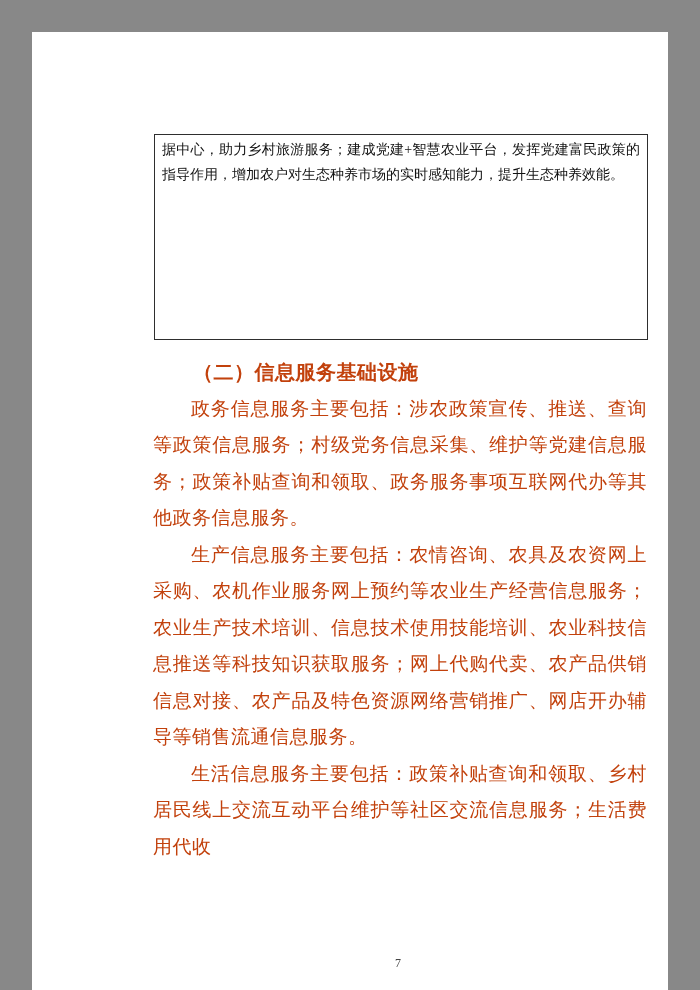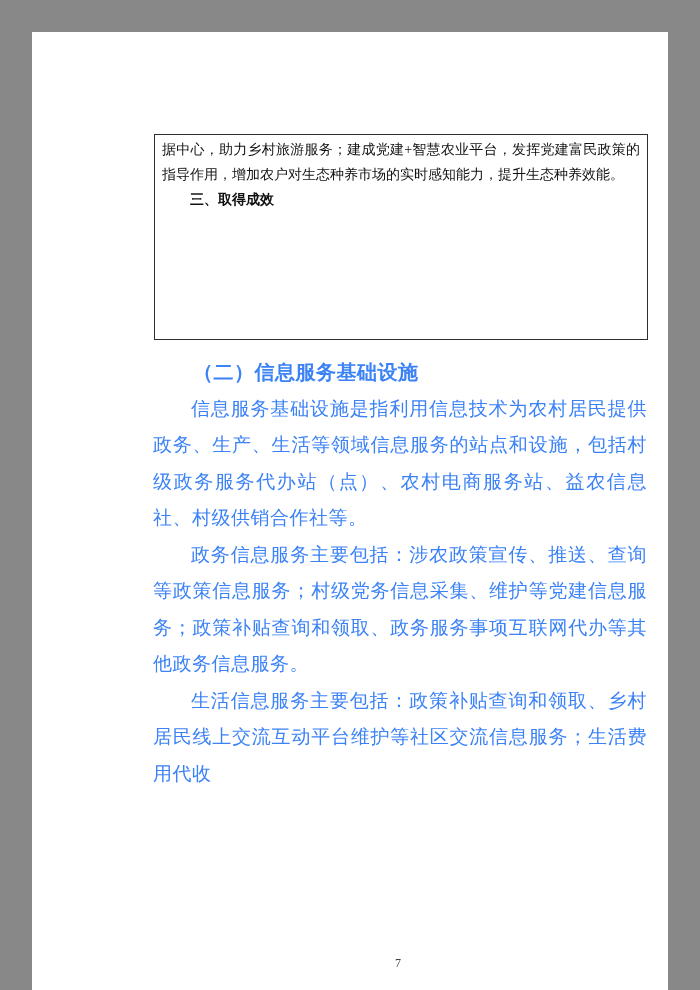--- a/index.html
+++ b/index.html
@@ -38,21 +38,21 @@
   .body-text {
     position: absolute;
     left: 105px;
     top: 306px;
     width: 494px;
     font-size: 19px;
     line-height: 36.5px;
     text-align: justify;
     text-justify: inter-ideograph;
     letter-spacing: 0.5px;
-    color: #3b82f6;
+    color: #c2410c;
   }
   .section-heading {
     font-size: 20px;
     font-weight: bold;
     text-indent: 2em;
     line-height: 36.5px;
     margin: 0;
   }
   .body-text p { text-indent: 2em; margin: 0; }
 
@@ -67,25 +67,24 @@
     color: #444444;
   }
 </style>
 </head>
 <body>
 
 <div class="doc-page">
 
   <div class="callout-box">
     <p class="box-continuation">据中心，助力乡村旅游服务；建成党建+智慧农业平台，发挥党建富民政策的指导作用，增加农户对生态种养市场的实时感知能力，提升生态种养效能。</p>
-    <p class="box-heading">三、取得成效</p>
   </div>
 
   <div class="body-text">
     <h3 class="section-heading">（二）信息服务基础设施</h3>
-    <p>信息服务基础设施是指利用信息技术为农村居民提供政务、生产、生活等领域信息服务的站点和设施，包括村级政务服务代办站（点）、农村电商服务站、益农信息社、村级供销合作社等。</p>
     <p>政务信息服务主要包括：涉农政策宣传、推送、查询等政策信息服务；村级党务信息采集、维护等党建信息服务；政策补贴查询和领取、政务服务事项互联网代办等其他政务信息服务。</p>
+    <p>生产信息服务主要包括：农情咨询、农具及农资网上采购、农机作业服务网上预约等农业生产经营信息服务；农业生产技术培训、信息技术使用技能培训、农业科技信息推送等科技知识获取服务；网上代购代卖、农产品供销信息对接、农产品及特色资源网络营销推广、网店开办辅导等销售流通信息服务。</p>
     <p>生活信息服务主要包括：政策补贴查询和领取、乡村居民线上交流互动平台维护等社区交流信息服务；生活费用代收</p>
   </div>
 
   <div class="page-footer">7</div>
 
 </div>
 
 </body></html>

